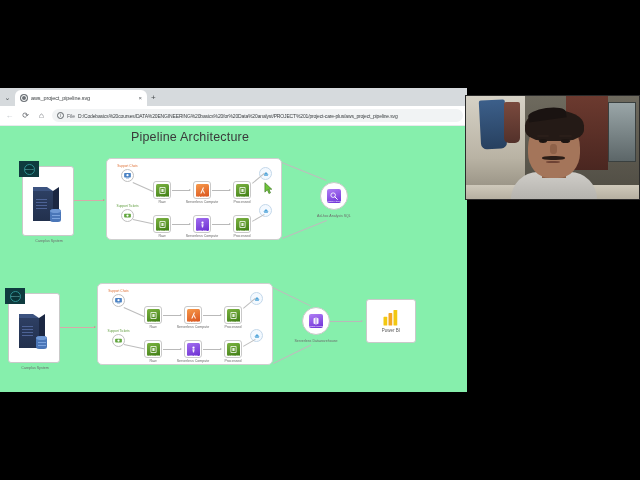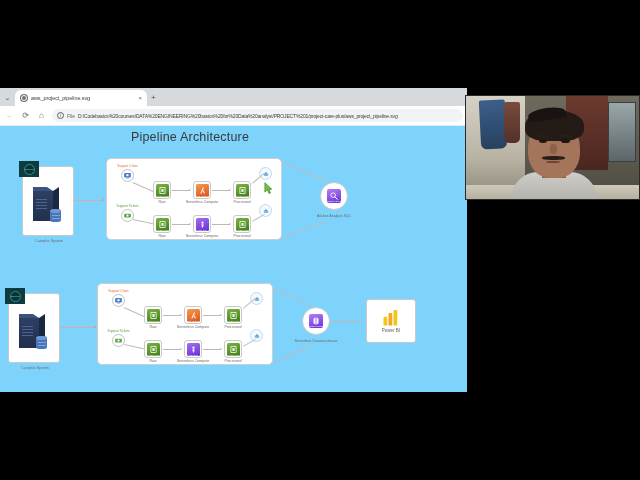--- a/index.html
+++ b/index.html
@@ -90,21 +90,21 @@
   .omni-scheme { font-size: 5px; color: #5f6368; flex: 0 0 auto; }
   .omni-url {
     font-size: 5px; color: #3c4043; white-space: nowrap;
     overflow: hidden; text-overflow: clip; letter-spacing: -0.15px;
   }
 
   
   .page {
     position: relative; width: 100%;
     height: calc(100% - 38px);
-    background: #7dd3fc;
+    background: #86efac;
   }
   .page-title {
     position: absolute; left: 0; top: 4px; width: 380px;
     text-align: center;
     font-size: 12.5px; color: #3a3a3a; font-weight: 400;
     letter-spacing: 0.2px;
   }
 
   
   .diagram { position: absolute; }

